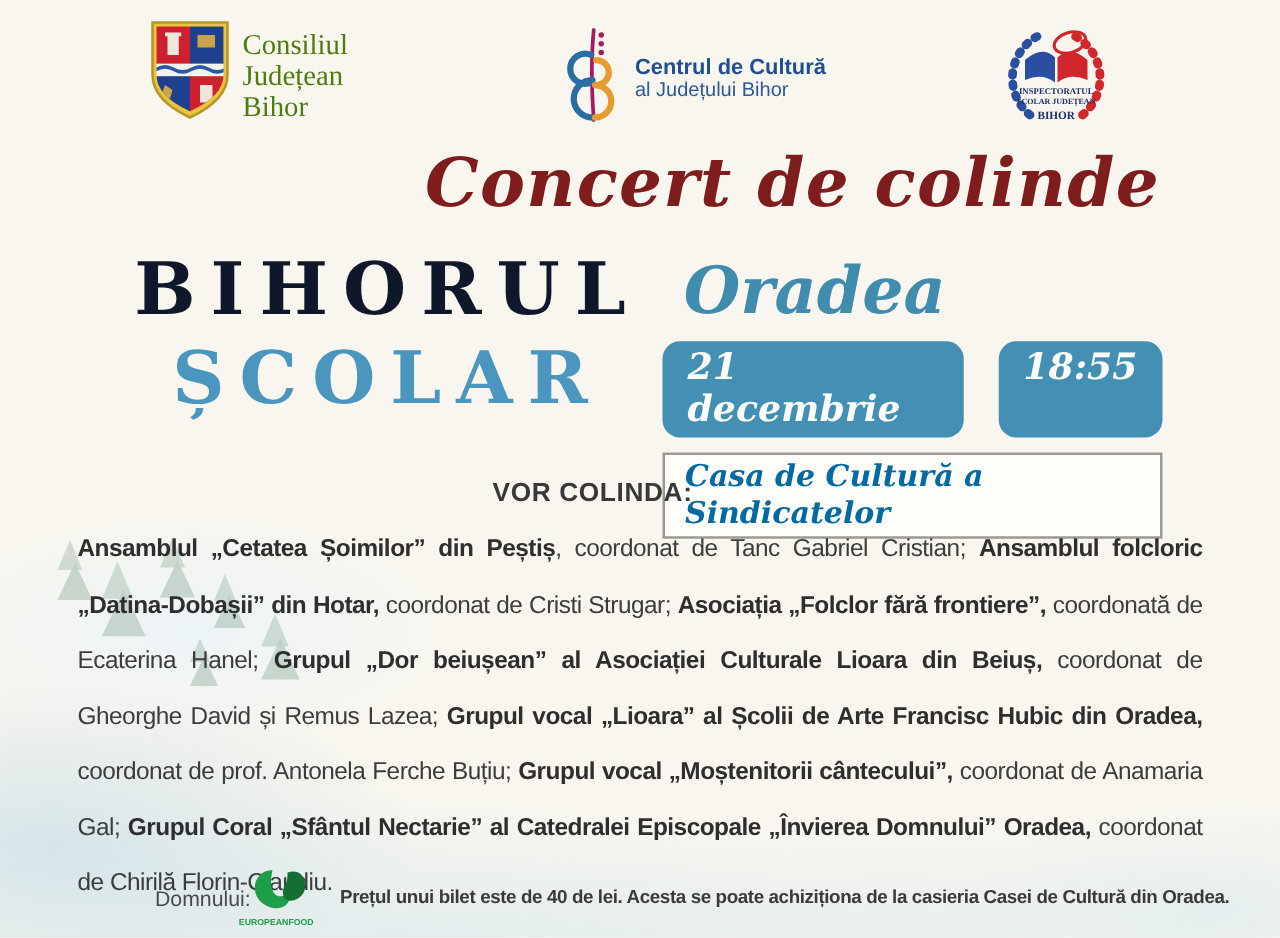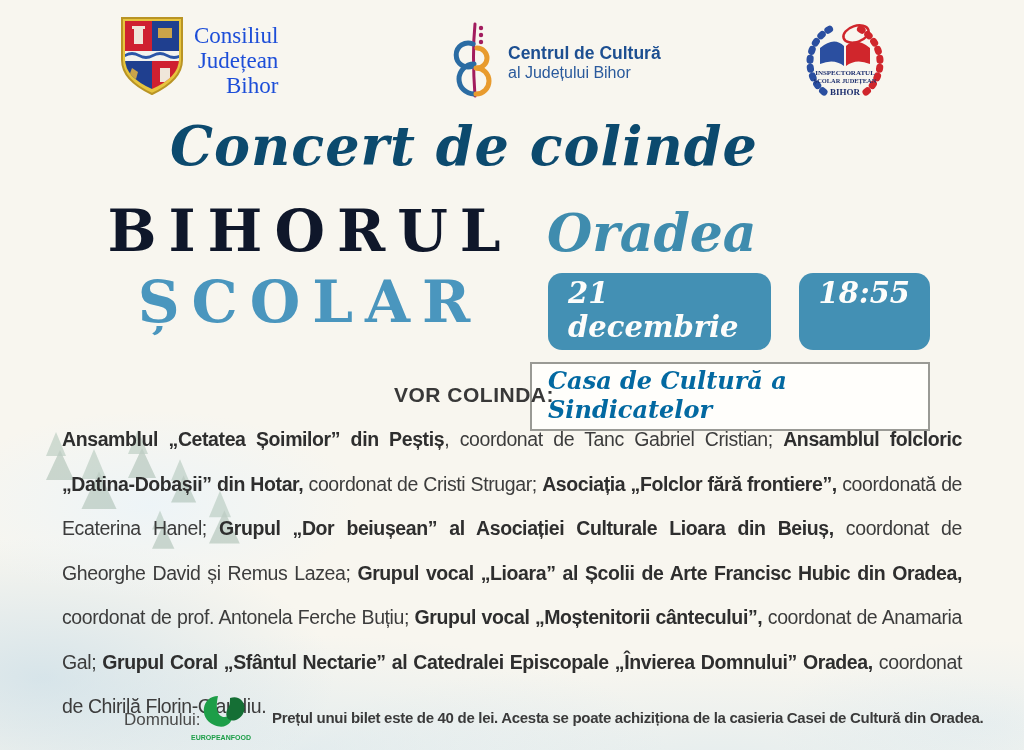--- a/index.html
+++ b/index.html
@@ -31,46 +31,46 @@
     border-left:14px solid transparent; border-right:14px solid transparent;
     border-bottom:30px solid rgba(146,173,156,.8); }
   .tree { border-left:10px solid transparent; border-right:10px solid transparent;
     border-bottom:24px solid rgba(158,184,167,.8); }
 
   
   .council { position:absolute; left:120px; top:16px; display:flex; align-items:flex-start; }
   .council-text {
     margin-left:10px; margin-top:8px;
     font-family:"Liberation Serif", serif;
-    color:#1d4ed8; font-size:23px; line-height:1.08; text-align:right;
+    color:#4d7c0f; font-size:23px; line-height:1.08; text-align:left;
   }
   .culture { position:absolute; left:446px; top:18px; display:flex; align-items:center; }
   .culture-text { margin-left:8px; }
   .culture-line1 { font-size:17.5px; font-weight:bold; color:#1d4f91; }
   .culture-line2 { font-size:16px; color:#2a5a9c; }
   .inspectorate { position:absolute; left:798px; top:12px; }
 
   
   .main-title {
-    position:absolute; left:0; top:114px; width:928px; text-align:center;
+    position:absolute; left:0; top:114px; width:928px; text-align:right;
     font-family:"DejaVu Serif", serif; font-style:italic; font-weight:bold;
-    font-size:54px; color:#0c4a6e; letter-spacing:1px;
+    font-size:54px; color:#7f1d1d; letter-spacing:1px;
   }
 
   
   .event-name { position:absolute; left:100px; top:196px; width:420px; text-align:center;
     font-family:"DejaVu Serif", serif; font-weight:bold; line-height:1.22; }
   .event-name .line1 { font-size:58px; color:#0f172a; letter-spacing:12px; }
   .event-name .line2 { font-size:58px; color:#4a96be; letter-spacing:12px; }
 
   
   .event-info { position:absolute; left:530px; top:202px; width:400px;
     font-family:"DejaVu Serif", serif; font-style:italic; font-weight:bold; }
   .city { font-size:52px; color:#3f8cae; margin-left:17px; }
-  .badges { display:flex; gap:28px; margin-top:10px;margin-left:18px; }
+  .badges { display:flex; gap:28px; margin-top:10px; }
   .badge { background:#4390b4; color:#fdfdfb; border-radius:14px;
     font-size:29px; padding:3px 20px 6px 20px; }
   .venue-pill { display:inline-block; margin-top:12px; background:#fffefb;
     border:2px solid #9a9a95; border-radius:0; color:#0369a1;
     font-size:24px; padding:2px 16px 5px 16px; }
 
   
   .lineup-heading { position:absolute; left:0; top:383px; width:948px; text-align:center;
     font-size:21px; font-weight:bold; color:#383838; letter-spacing:.5px; }
   .lineup-paragraph {

